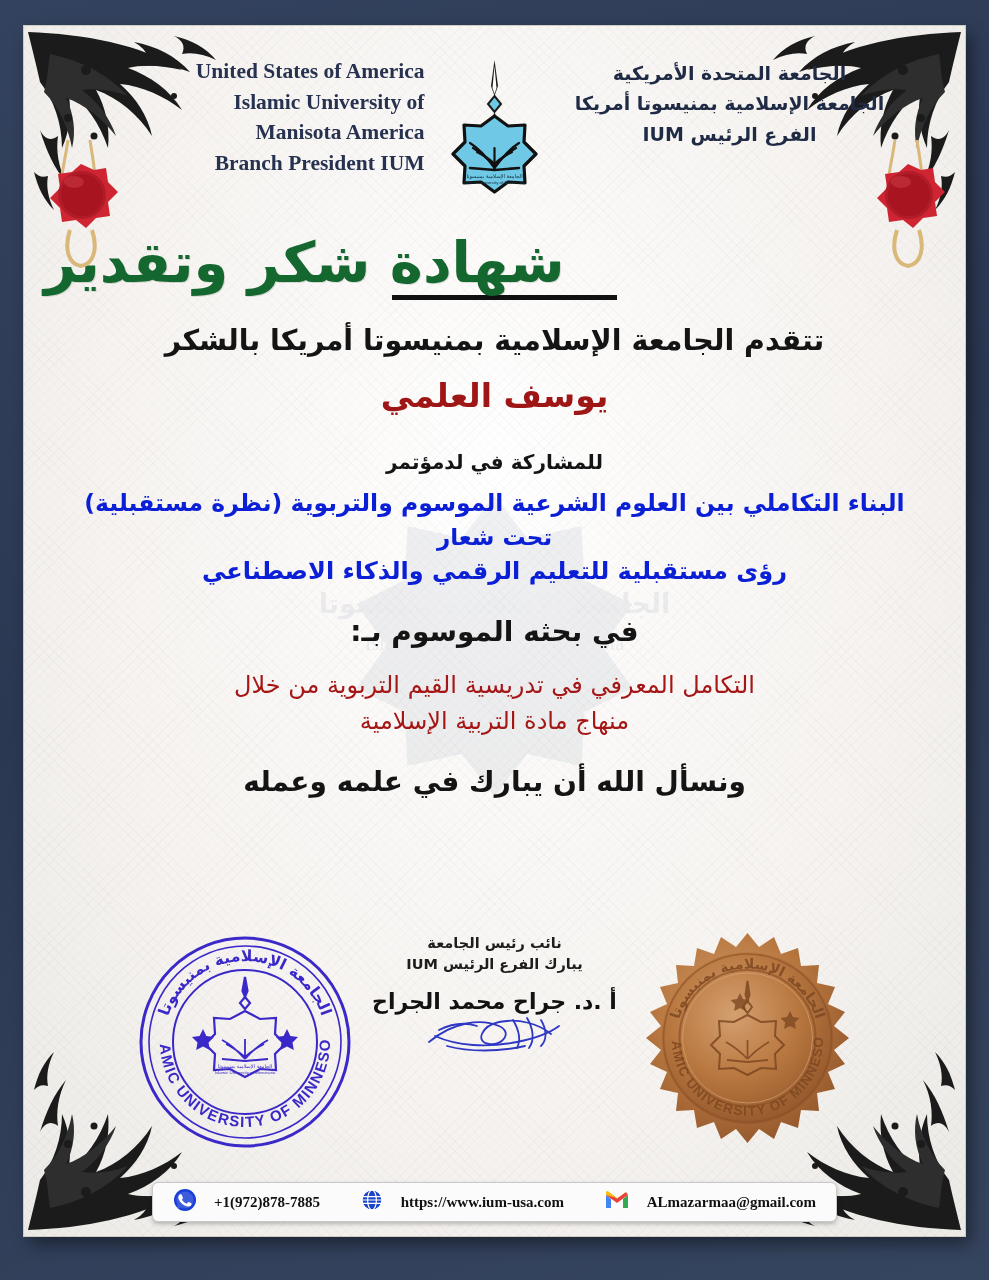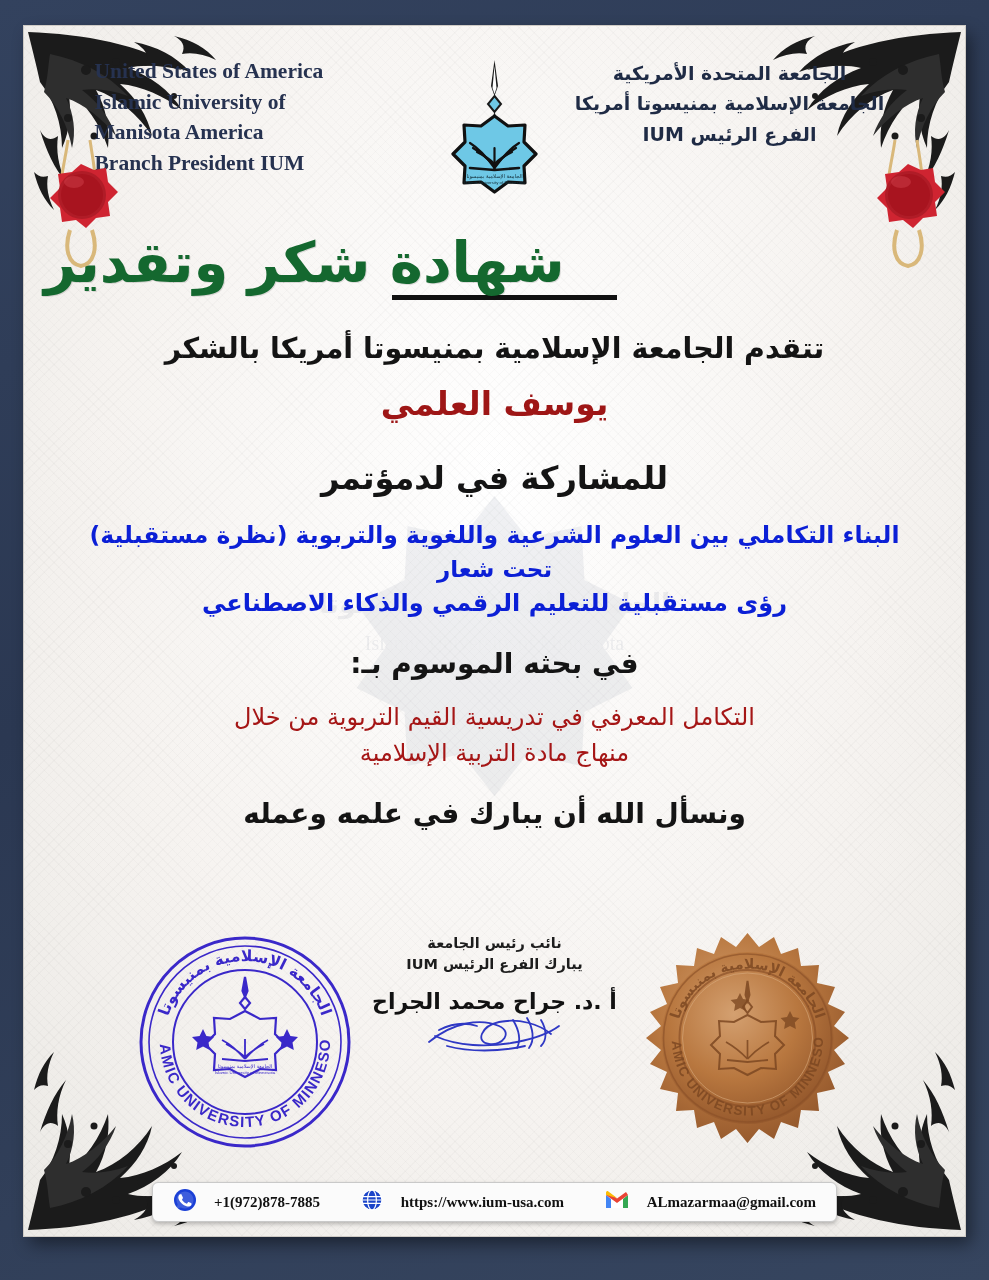--- a/index.html
+++ b/index.html
@@ -93,21 +93,21 @@
     position: absolute;
     top: 30px; left: 0; right: 0;
     height: 160px;
     display: flex;
     align-items: flex-start;
     justify-content: center;
     z-index: 4;
   }
   .hdr-en {
     width: 330px;
-    text-align: left;
+    text-align: right;
     font-family: "Liberation Serif", serif;
     font-weight: bold;
     font-size: 21.5px;
     line-height: 1.42;
     color: #263250;
     direction: ltr;
     order: 3;
   }
   .hdr-ar {
     width: 330px;
@@ -159,33 +159,32 @@
     left: 26px; right: 26px;
     text-align: center;
     z-index: 4;
   }
   .ln { line-height: 1.35; }
   .l-black {
     font-size: 28.5px;
     font-weight: bold;
     color: #141414;
     margin-bottom: 14px;
-    margin-top: 8px;
   }
   .l-name {
     font-size: 33px;
     font-weight: bold;
     color: #9e1616;
     margin: 14px 0 30px;
   }
   .l-partic {
-    font-size: 32px;
+    font-size: 20px;
     font-weight: bold;
     color: #141414;
-    margin-bottom: 20px;
+    margin-bottom: 12px;
   }
   .l-conf {
     font-size: 23.5px;
     font-weight: bold;
     color: #0b1fd6;
     line-height: 1.34;
     margin-bottom: 2px;
   }
   .l-under {
     font-size: 23px;
@@ -445,21 +444,21 @@
 
     <div class="title-block">
       <div class="title-callig">شهادة شكر وتقدير</div>
       <div class="title-rule"></div>
     </div>
 
     <div class="body-block">
       <div class="ln l-black">تتقدم الجامعة الإسلامية بمنيسوتا أمريكا بالشكر</div>
       <div class="ln l-name">يوسف العلمي</div>
       <div class="ln l-partic">للمشاركة في لدمؤتمر</div>
-      <div class="ln l-conf">البناء التكاملي بين العلوم الشرعية واللغوية والتربوية (نظرة مستقبلية)</div>
+      <div class="ln l-conf">البناء التكاملي بين العلوم الشرعية الموسوم والتربوية (نظرة مستقبلية)</div>
       <div class="ln l-under">تحت شعار</div>
       <div class="ln l-slogan">رؤى مستقبلية للتعليم الرقمي والذكاء الاصطناعي</div>
       <div class="ln l-research-lead">في بحثه الموسوم بـ:</div>
       <div class="ln l-research">
         <div>التكامل المعرفي في تدريسية القيم التربوية من خلال</div>
         <div>منهاج مادة التربية الإسلامية</div>
       </div>
       <div class="ln l-dua">ونسأل الله أن يبارك في علمه وعمله</div>
     </div>
 

